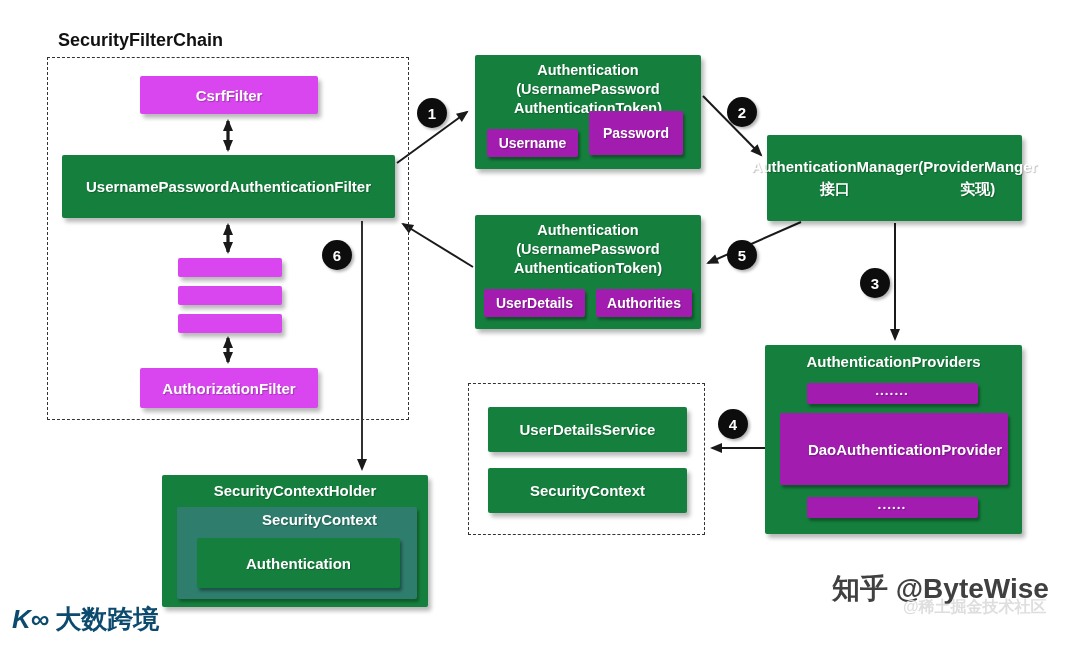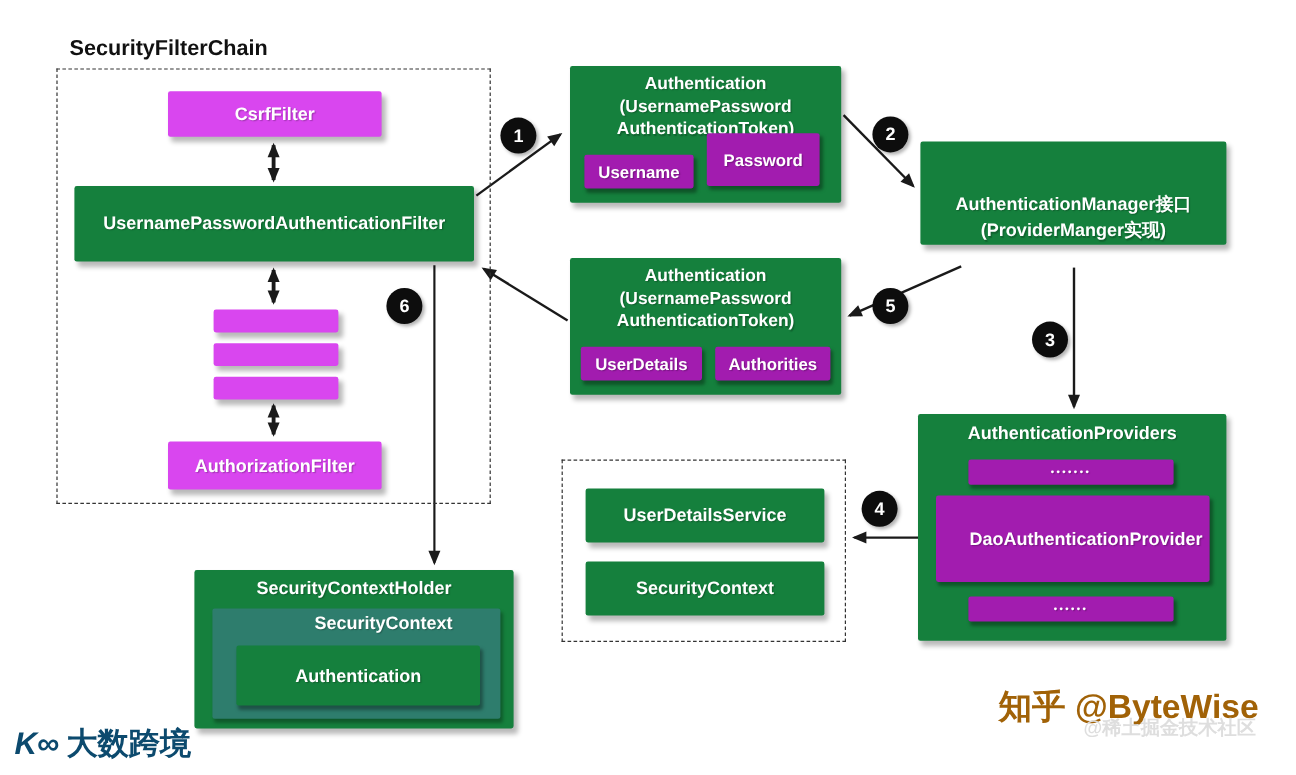--- a/index.html
+++ b/index.html
@@ -94,21 +94,21 @@
   <div class="box blue" style="left:475px;top:215px;width:226px;height:114px;align-items:flex-start;">
     <div class="title-3line" style="margin-top:6px;">
       <div>Authentication</div>
       <div>(UsernamePassword</div>
       <div>AuthenticationToken)</div>
     </div>
   </div>
   <div class="chip" style="left:484px;top:289px;width:101px;height:28px;">UserDetails</div>
   <div class="chip" style="left:596px;top:289px;width:96px;height:28px;">Authorities</div>
 
-  <div class="box blue" style="left:767px;top:118px;width:255px;height:86px;font-size:15px;line-height:22px;flex-direction:column;justify-content:flex-end;">
+  <div class="box blue" style="left:767px;top:135px;width:255px;height:86px;font-size:15px;line-height:22px;flex-direction:row;">
     <div>AuthenticationManager接口</div>
     <div>(ProviderManger实现)</div>
   </div>
 
   <div class="box blue" style="left:765px;top:345px;width:257px;height:189px;align-items:flex-start;">
     <div style="margin-top:8px;font-size:15px;">AuthenticationProviders</div>
   </div>
   <div class="chip" style="left:807px;top:383px;width:171px;height:21px;font-size:8px;letter-spacing:2px;">•••••••</div>
   <div class="chip" style="left:780px;top:413px;width:228px;height:72px;font-size:15px;padding-left:22px;">DaoAuthenticationProvider</div>
   <div class="chip" style="left:807px;top:497px;width:171px;height:21px;font-size:8px;letter-spacing:2px;">••••••</div>
@@ -125,19 +125,19 @@
   </div>
   <div class="box blue" style="left:197px;top:538px;width:203px;height:50px;font-size:15px;box-shadow:2px 3px 3px rgba(0,0,0,0.35);">Authentication</div>
 
   <div class="badge" style="left:417px;top:98px;">1</div>
   <div class="badge" style="left:727px;top:97px;">2</div>
   <div class="badge" style="left:860px;top:268px;">3</div>
   <div class="badge" style="left:718px;top:409px;">4</div>
   <div class="badge" style="left:727px;top:240px;">5</div>
   <div class="badge" style="left:322px;top:240px;">6</div>
 
-  <div class="wm" style="left:832px;top:570px;font-size:28px;color:#a16207;">知乎 @ByteWise</div>
+  <div class="wm" style="left:832px;top:570px;font-size:28px;color:#404040;">知乎 @ByteWise</div>
   <div class="wm" style="left:903px;top:597px;font-size:16px;color:#dedede;">@稀土掘金技术社区</div>
   <div class="wm" style="left:12px;top:602px;font-size:26px;color:#0c4a6e;">
     <span style="font-style:italic;margin-right:6px;">K∞</span><span>大数跨境</span>
   </div>
 
 </div>
 
 </body></html>

